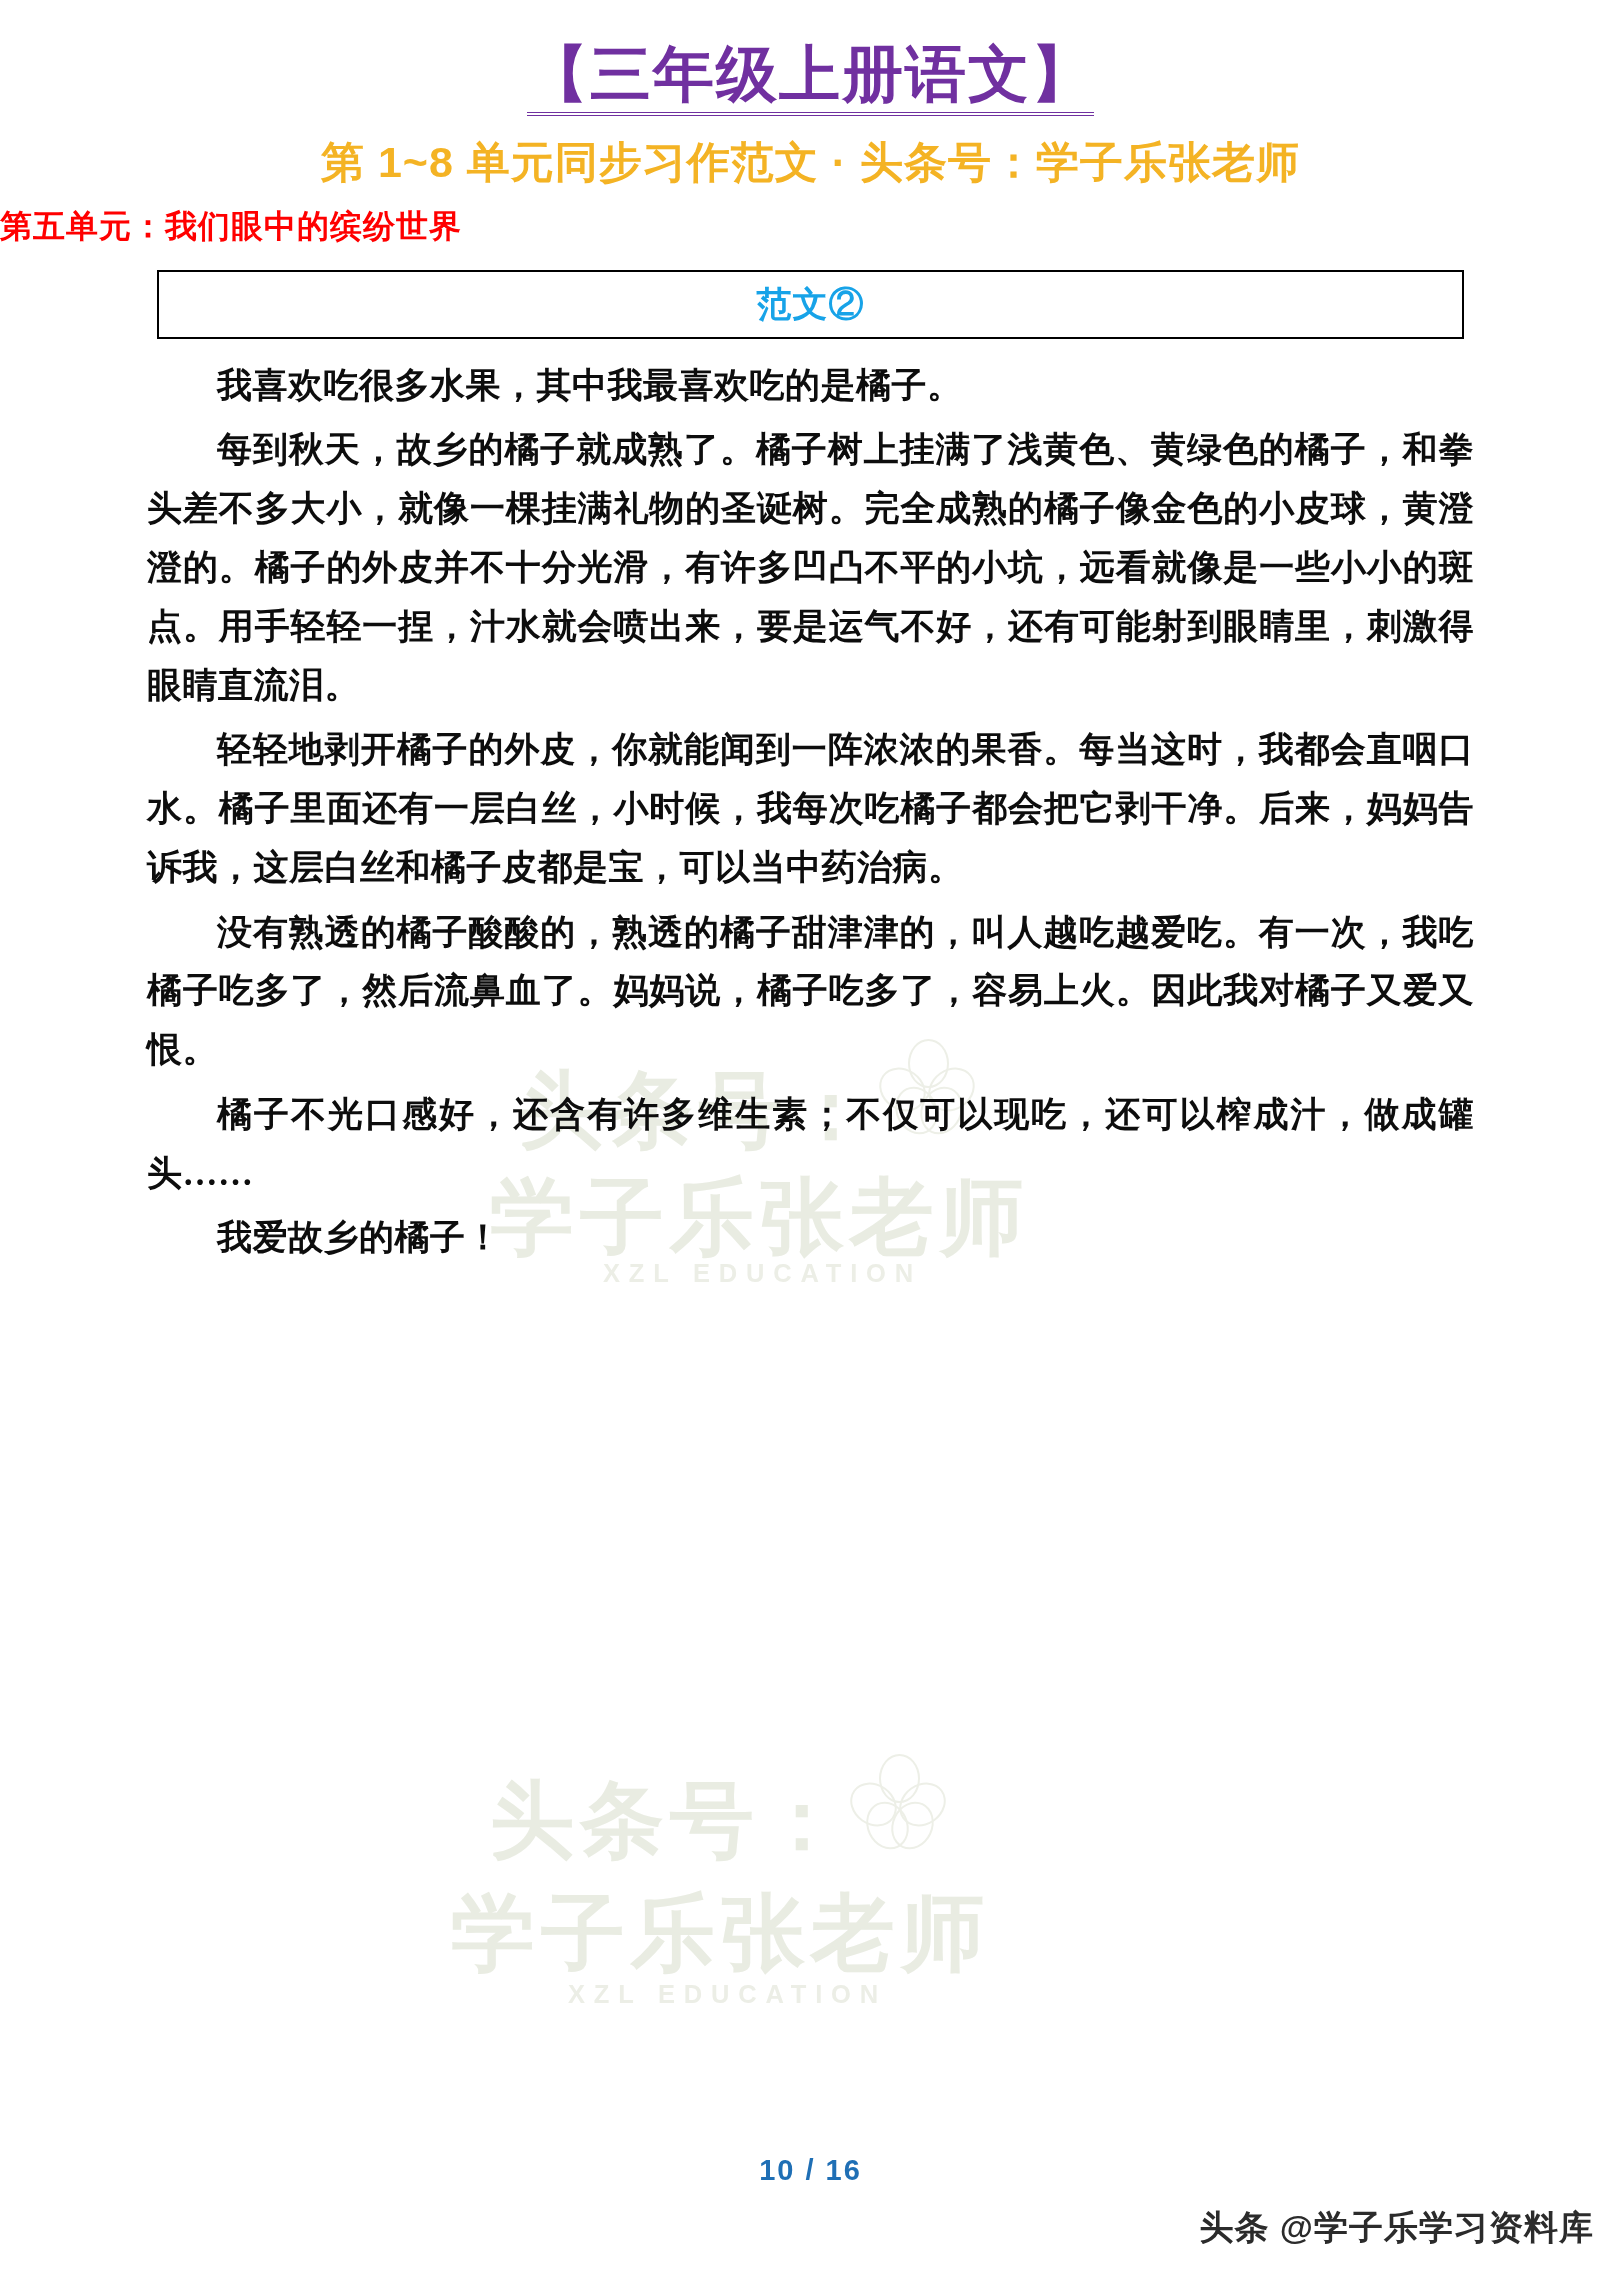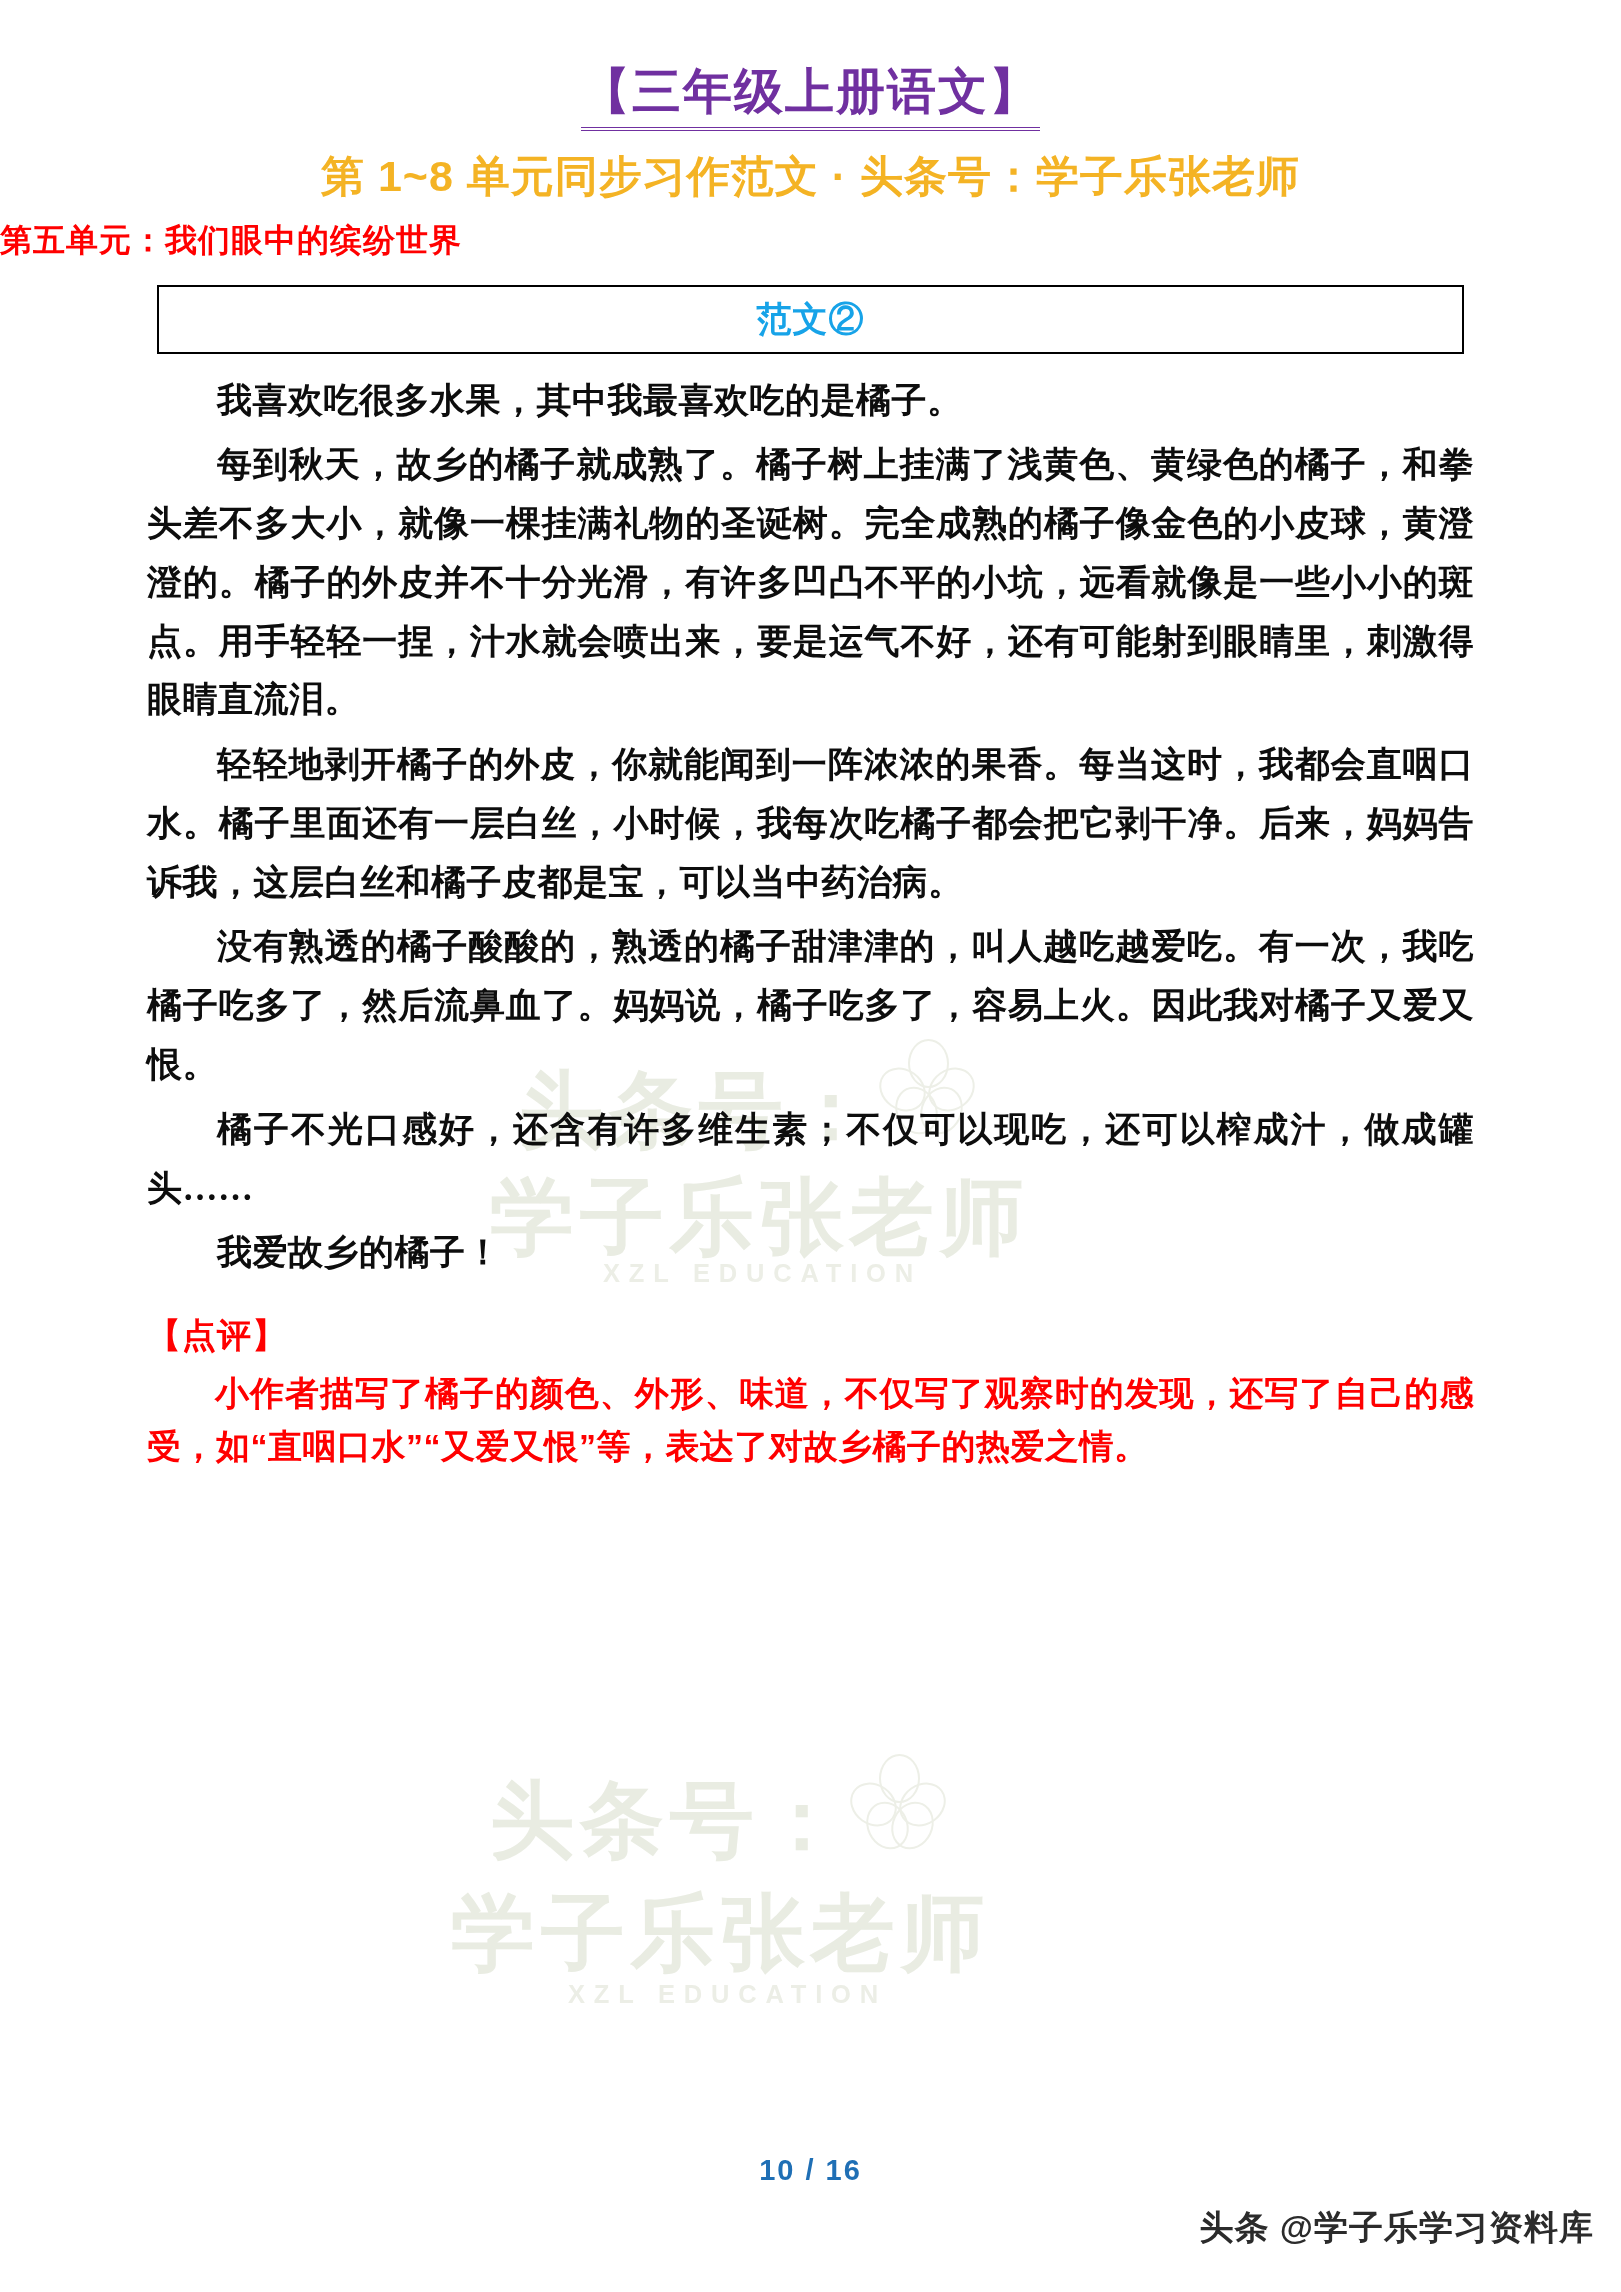--- a/index.html
+++ b/index.html
@@ -76,25 +76,25 @@
 
   
   .content {
     position: relative;
     z-index: 2;
   }
 
   .title-purple {
     text-align: center;
     color: #7030a0;
-    font-family: Liberation Mono, monospace;
-    font-weight: bold;
-    font-size: 49px;
+    font-family: Liberation Serif, serif;
+    font-weight: bold;
+    font-size: 61px;
     letter-spacing: 2px;
-    padding-top: 69px;
+    padding-top: 41px;
     line-height: 1.1;
   }
   .title-purple span {
     display: inline-block;
     border-bottom: 4.9px double #7030a0;
     padding-bottom: 3.9px;
   }
 
   .title-orange {
     text-align: center;
@@ -251,24 +251,20 @@
 
     <div class="body-text">
       <p>我喜欢吃很多水果，其中我最喜欢吃的是橘子。</p>
       <p>每到秋天，故乡的橘子就成熟了。橘子树上挂满了浅黄色、黄绿色的橘子，和拳头差不多大小，就像一棵挂满礼物的圣诞树。完全成熟的橘子像金色的小皮球，黄澄澄的。橘子的外皮并不十分光滑，有许多凹凸不平的小坑，远看就像是一些小小的斑点。用手轻轻一捏，汁水就会喷出来，要是运气不好，还有可能射到眼睛里，刺激得眼睛直流泪。</p>
       <p>轻轻地剥开橘子的外皮，你就能闻到一阵浓浓的果香。每当这时，我都会直咽口水。橘子里面还有一层白丝，小时候，我每次吃橘子都会把它剥干净。后来，妈妈告诉我，这层白丝和橘子皮都是宝，可以当中药治病。</p>
       <p>没有熟透的橘子酸酸的，熟透的橘子甜津津的，叫人越吃越爱吃。有一次，我吃橘子吃多了，然后流鼻血了。妈妈说，橘子吃多了，容易上火。因此我对橘子又爱又恨。</p>
       <p>橘子不光口感好，还含有许多维生素；不仅可以现吃，还可以榨成汁，做成罐头……</p>
       <p>我爱故乡的橘子！</p>
     </div>
 
-    <div class="comment">
-      <div class="comment-head">【点评】</div>
-      <div class="comment-body">小作者描写了橘子的颜色、外形、味道，不仅写了观察时的发现，还写了自己的感受，如“直咽口水”“又爱又恨”等，表达了对故乡橘子的热爱之情。</div>
-    </div>
 
   </div>
 
   <div class="page-number">10 / 16</div>
 
   <div class="attribution">头条 @学子乐学习资料库</div>
 
 </div>
 
 

